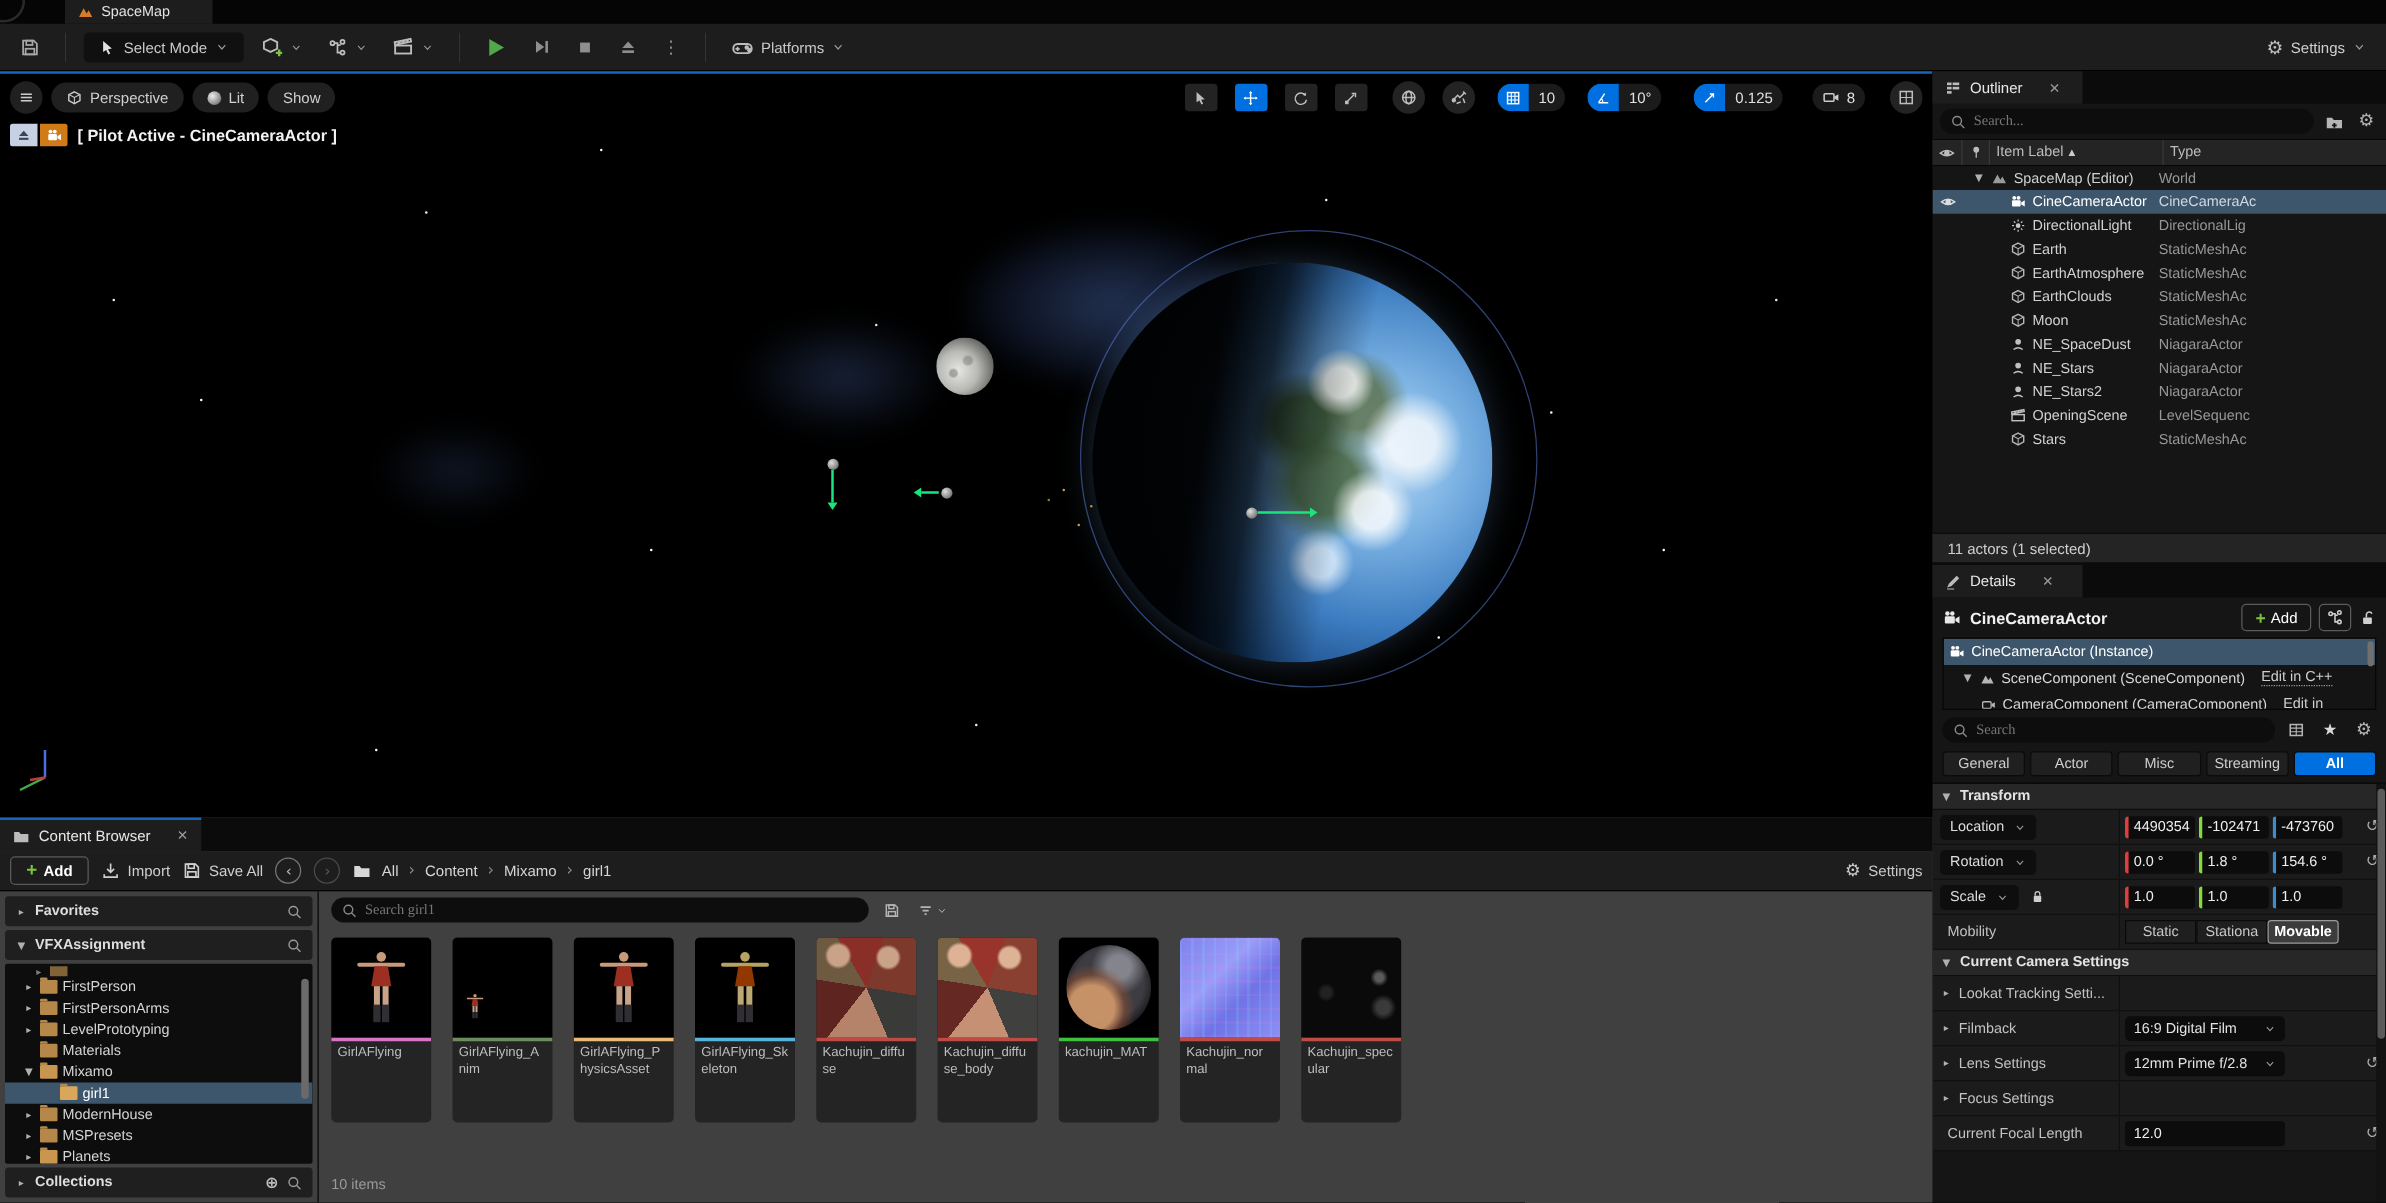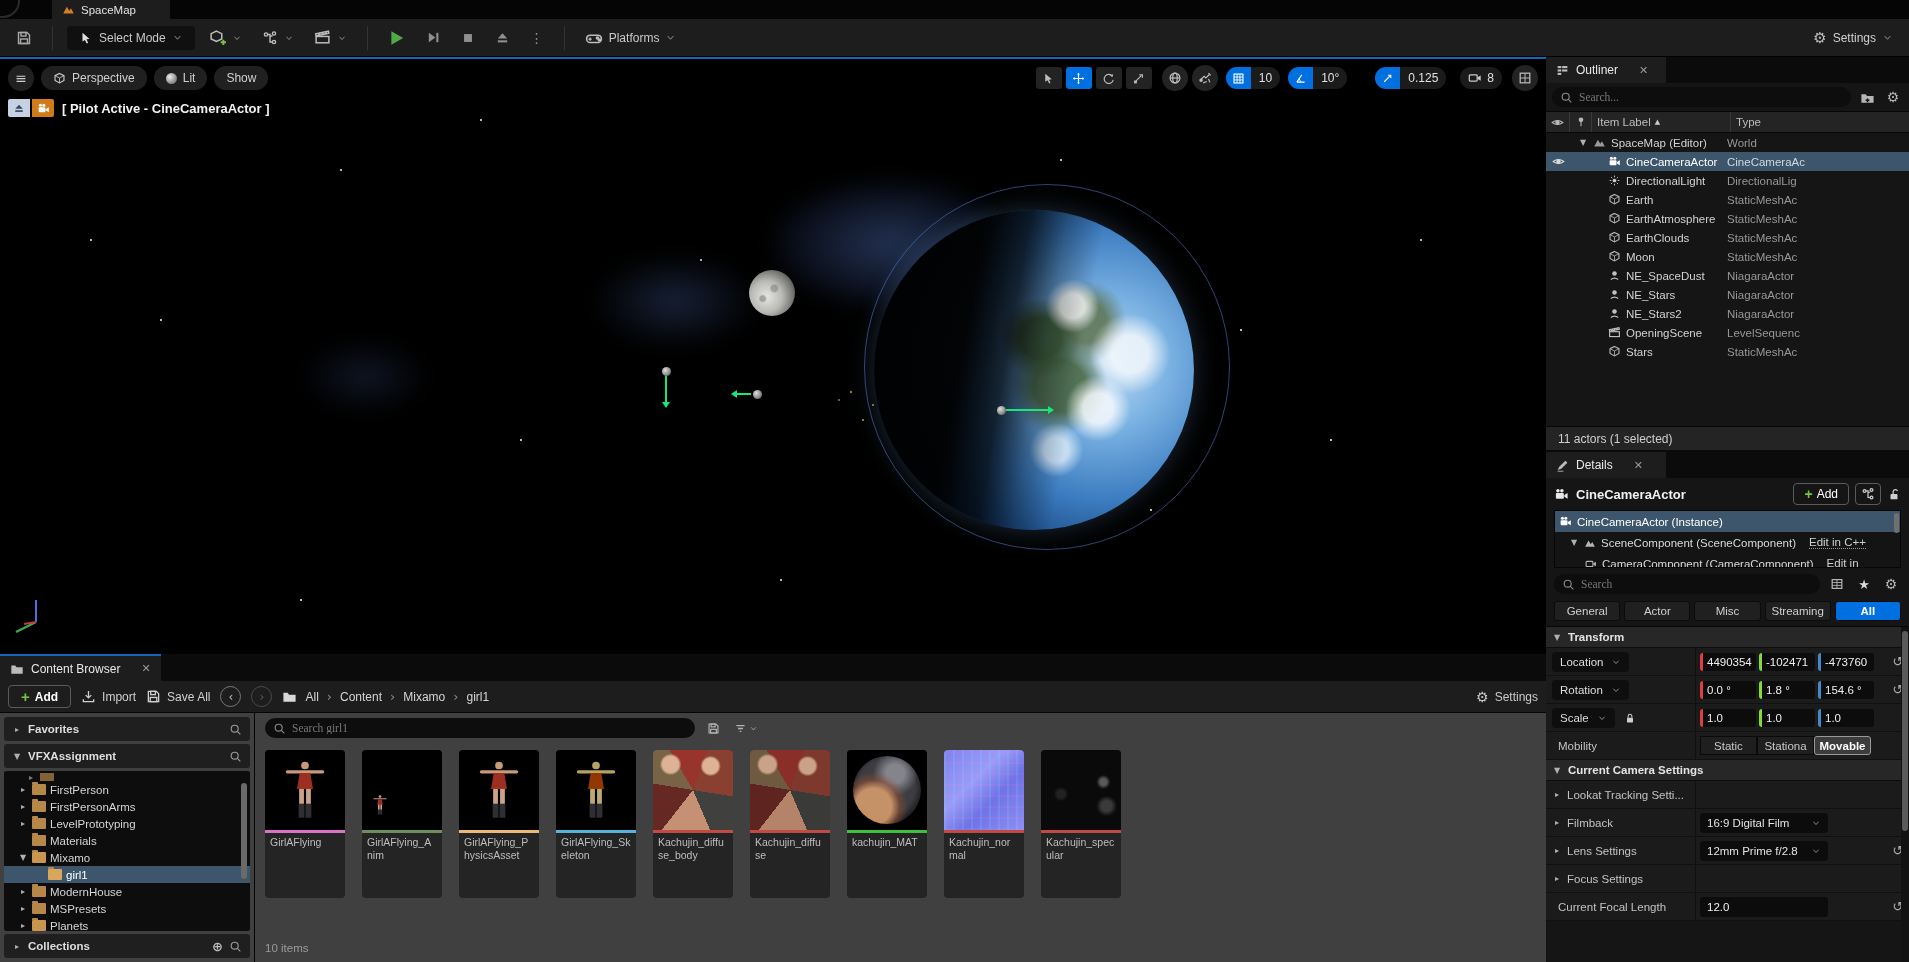--- a/index.html
+++ b/index.html
@@ -64,21 +64,21 @@
   .arrow-right { position:absolute; width:0; height:0; border-top:4px solid transparent; border-bottom:4px solid transparent; border-left:6px solid #19e57a; }
   .arrow-left { position:absolute; width:0; height:0; border-top:4px solid transparent; border-bottom:4px solid transparent; border-right:6px solid #19e57a; }
   #axis-widget { position:absolute; left:10px; top:535px; width:40px; height:40px; }
 
   
   #vp-toolbar { position:absolute; left:0; top:6px; width:100%; padding:0 8px; display:flex; align-items:center; gap:7px; }
   .vp-pill { height:24px; border-radius:12px; background:rgba(36,36,36,.88); display:flex; align-items:center;
     gap:6px; padding:0 12px; color:#cfcfcf; font-size:12px; }
   #vp-burger { width:26px; height:26px; border-radius:50%; background:rgba(36,36,36,.88); display:flex;
     align-items:center; justify-content:center; color:#ccc; font-size:14px; }
-  #vp-right { margin-left:auto; display:flex; align-items:center; gap:4px; }
+  #vp-right { margin-left:auto; display:flex; align-items:center; gap:14px; }
   .vp-tool { width:26px; height:22px; border-radius:3px; background:rgba(40,40,40,.88); display:flex;
     align-items:center; justify-content:center; color:#bdbdbd; }
   .vp-tool.active { background:#0070e0; color:#fff; }
   .vp-tool.round { width:26px; height:26px; border-radius:50%; }
   .snap-pill { height:22px; border-radius:11px; background:rgba(30,30,30,.9); display:flex; align-items:center; overflow:hidden; margin-left:4px; }
   .snap-pill .seg-ic { background:#0070e0; color:#fff; height:100%; display:flex; align-items:center; padding:0 6px; }
   .snap-pill .seg-val { padding:0 8px; color:#e0e0e0; }
   #pilot-row { position:absolute; left:8px; top:40px; display:flex; align-items:center; gap:2px; }
   #pilot-eject { width:22px; height:18px; background:#c6d2e4; border-radius:2px 0 0 2px; display:flex; align-items:center; justify-content:center; color:#37465c; }
   #pilot-cam { width:22px; height:18px; background:#d07a18; border-radius:0 2px 2px 0; display:flex; align-items:center; justify-content:center; color:#fff; }
@@ -560,21 +560,21 @@
         <span class="seg-val">10</span>
       </span>
       <span class="snap-pill">
         <span class="seg-ic">
             <svg class="ic" width="13" height="13">
               <use href="#i-angle"></use>
             </svg>
           </span>
         <span class="seg-val">10°</span>
       </span>
-      <span class="snap-pill" style="margin-left:24px">
+      <span class="snap-pill" style="margin-left:12px">
         <span class="seg-ic">
             <svg class="ic" width="13" height="13">
               <use href="#i-diag"></use>
             </svg>
           </span>
         <span class="seg-val">0.125</span>
       </span>
       <span class="snap-pill" style="margin-left:10px;padding:0 8px;gap:5px">
         <svg class="ic" width="14" height="14" style="color:#ccc">
             <use href="#i-vcam"></use>
@@ -1166,28 +1166,28 @@
         <div class="tile">
           <div class="thumb" style="filter:saturate(1.2) hue-rotate(25deg)">
               <svg class="ic" width="44" height="64">
                 <use href="#i-girl"></use>
               </svg>
             </div>
           <div class="tile-bar" style="background-color: rgb(86, 180, 220);"></div>
           <div class="tile-label">GirlAFlying_Skeleton</div>
         </div>
         <div class="tile">
+          <div class="thumb th-tex"></div>
+          <div class="tile-bar" style="background-color: rgb(192, 75, 69);"></div>
+          <div class="tile-label">Kachujin_diffuse</div>
+        </div>
+        <div class="tile">
           <div class="thumb th-tex" style="filter:brightness(1.1)"></div>
           <div class="tile-bar" style="background-color: rgb(192, 75, 69);"></div>
           <div class="tile-label">Kachujin_diffuse_body</div>
-        </div>
-        <div class="tile">
-          <div class="thumb th-tex"></div>
-          <div class="tile-bar" style="background-color: rgb(192, 75, 69);"></div>
-          <div class="tile-label">Kachujin_diffuse</div>
         </div>
         <div class="tile">
           <div class="thumb th-sphere">
               <div class="mat-sphere"></div>
             </div>
           <div class="tile-bar" style="background-color: rgb(63, 191, 63);"></div>
           <div class="tile-label">kachujin_MAT</div>
         </div>
         <div class="tile">
           <div class="thumb th-norm"></div>

